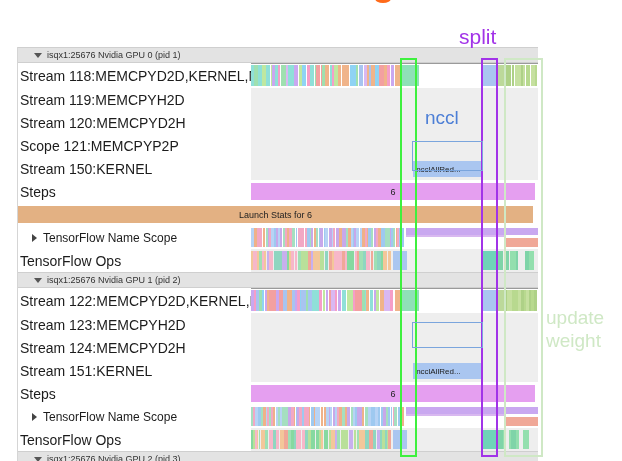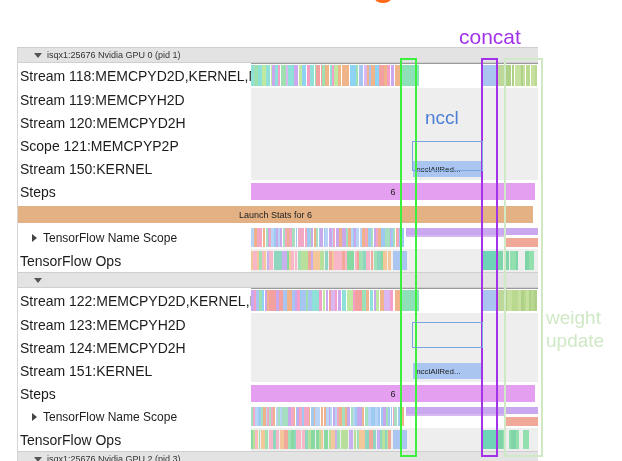--- a/index.html
+++ b/index.html
@@ -356,20 +356,21 @@
           <div class="ev" style="left: 93.3193%; width: 0.79645%;"></div>
           <div class="ev" style="left: 94.3657%; width: 1.18558%;"></div>
           <div class="ev" style="left: 95.5513%; width: 1.22909%; background: rgb(127, 212, 168);"></div>
           <div class="ev" style="left: 96.7804%; width: 0.680799%; background: rgb(147, 223, 174);"></div>
           <div class="ev" style="left: 97.4612%; width: 1.2475%; background: rgb(147, 223, 174);"></div>
           <div class="ev" style="left: 98.7087%; width: 0.776831%;"></div>
         </div>
       </div>
       <div class="group-header">
         <span class="tri"></span>
+        <span>isqx1:25676 Nvidia GPU 1 (pid 2)</span>
       </div>
       <div class="row tall">
         <div class="label">
           <span>Stream 122:MEMCPYD2D,KERNEL,MI</span>
         </div>
         <div class="track">
           <div class="tbg bandA"></div>
           <div class="hairline"></div>
           <div class="ev" style="left: 0%; width: 0.928129%; background: rgb(201, 168, 240);"></div>
           <div class="ev" style="left: 1.17813%; width: 0.666082%; background: rgb(245, 158, 200);"></div>
@@ -622,19 +623,19 @@
         <span>isqx1:25676 Nvidia GPU 2 (pid 3)</span>
       </div>
     </div>
 
   <div class="annot-box" id="box-weight"></div>
   <div class="annot-box" id="box-concat"></div>
   <div class="annot-box" id="box-split"></div>
   <div class="annot-box" id="box-nccl"></div>
   <div class="annot-box" id="box-nccl2"></div>
 
-  <div class="annot-text" id="annot-split">concat</div>
+  <div class="annot-text" id="annot-split">split</div>
   <div class="annot-text" id="annot-nccl">nccl</div>
   <div class="annot-text" id="annot-weight">
+    <span>update</span>
     <span>weight</span>
-    <span>update</span>
   </div>
 </div>
 
 </body></html>

